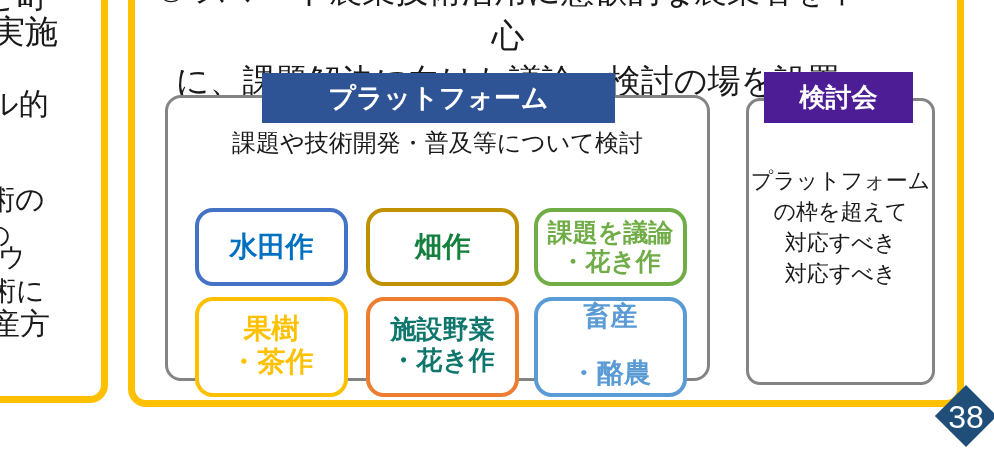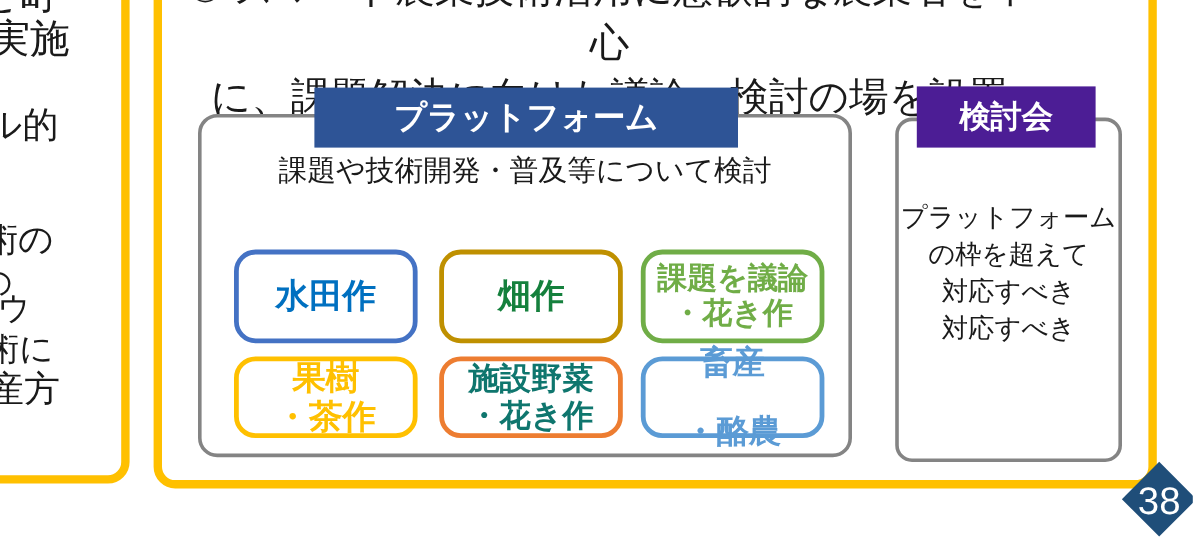--- a/index.html
+++ b/index.html
@@ -45,21 +45,21 @@
     position:absolute; left:165px; top:127px; width:545px; z-index:2;
     font-size:24px; line-height:31px; text-align:center; color:#1a1a1a;
   }
 
   .cat {
     position:absolute; width:153px; background:#ffffff; border-radius:18px;
     display:flex; flex-direction:column; align-items:center; justify-content:center;
     font-weight:bold; text-align:center; line-height:1.18; z-index:2;
   }
   .row1 { top:208px; height:78px; }
-  .row2 { top:297px; height:68px; }
+  .row2 { top:297px; height:100px;font-family:Liberation Mono, monospace; }
   .col1 { left:195px; } .col2 { left:366px; } .col3 { left:534px; }
   .cat-0 { border:4px solid #4472C4; color:#0070C0; font-size:28px; }
   .cat-1 { border:4px solid #BF9000; color:#15803d; font-size:28px; }
   .cat-2 { border:4px solid #70AD47; color:#70AD47; font-size:25px; }
   .cat-3 { border:4px solid #FFC000; color:#FFC000; font-size:28px; }
   .cat-4 { border:4px solid #ED7D31; color:#0f766e; font-size:26px; }
   .cat-5 { border:4px solid #5B9BD5; color:#5B9BD5; font-size:27px;gap:25px; }
 
   
   .review-frame {

